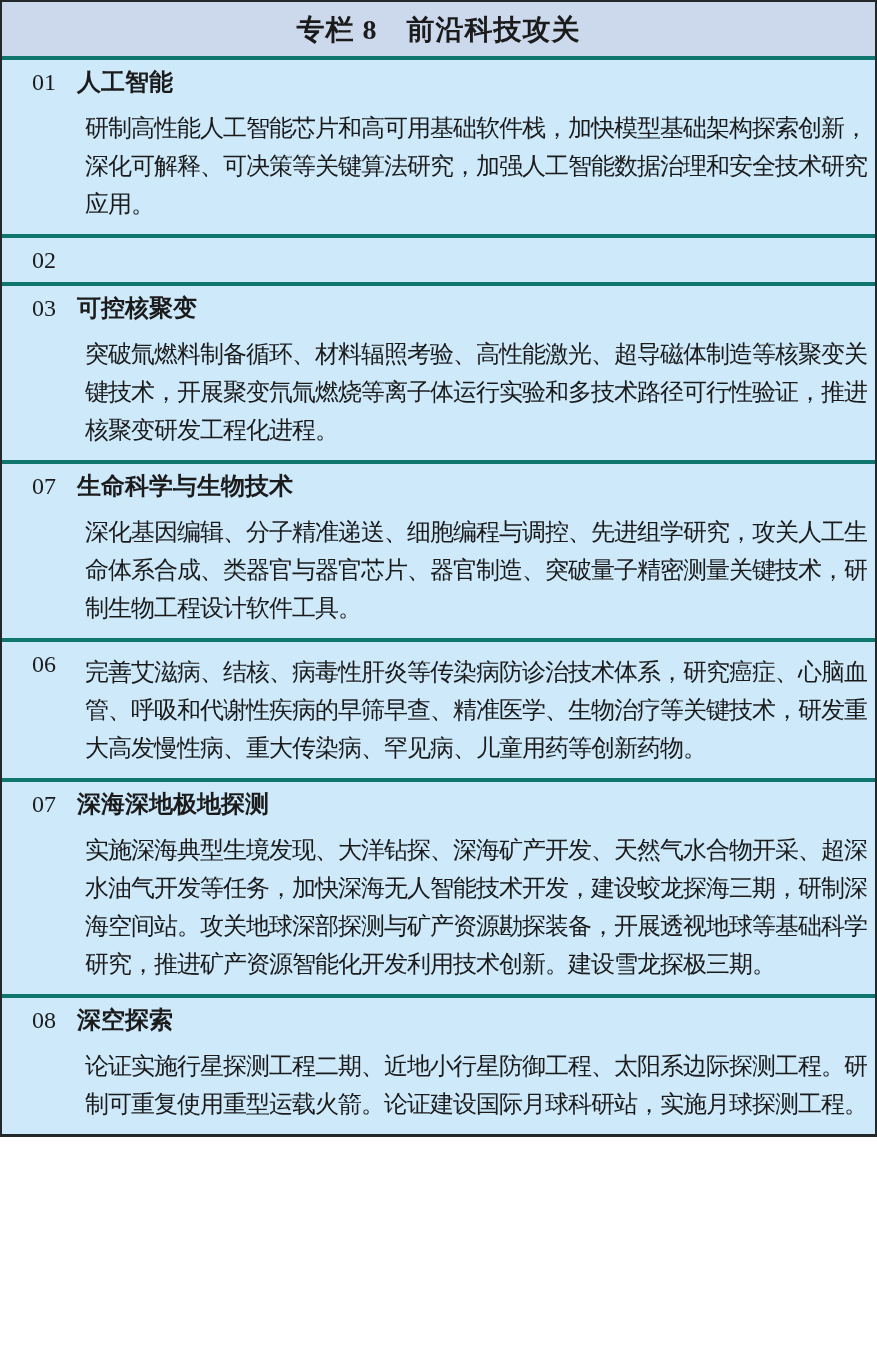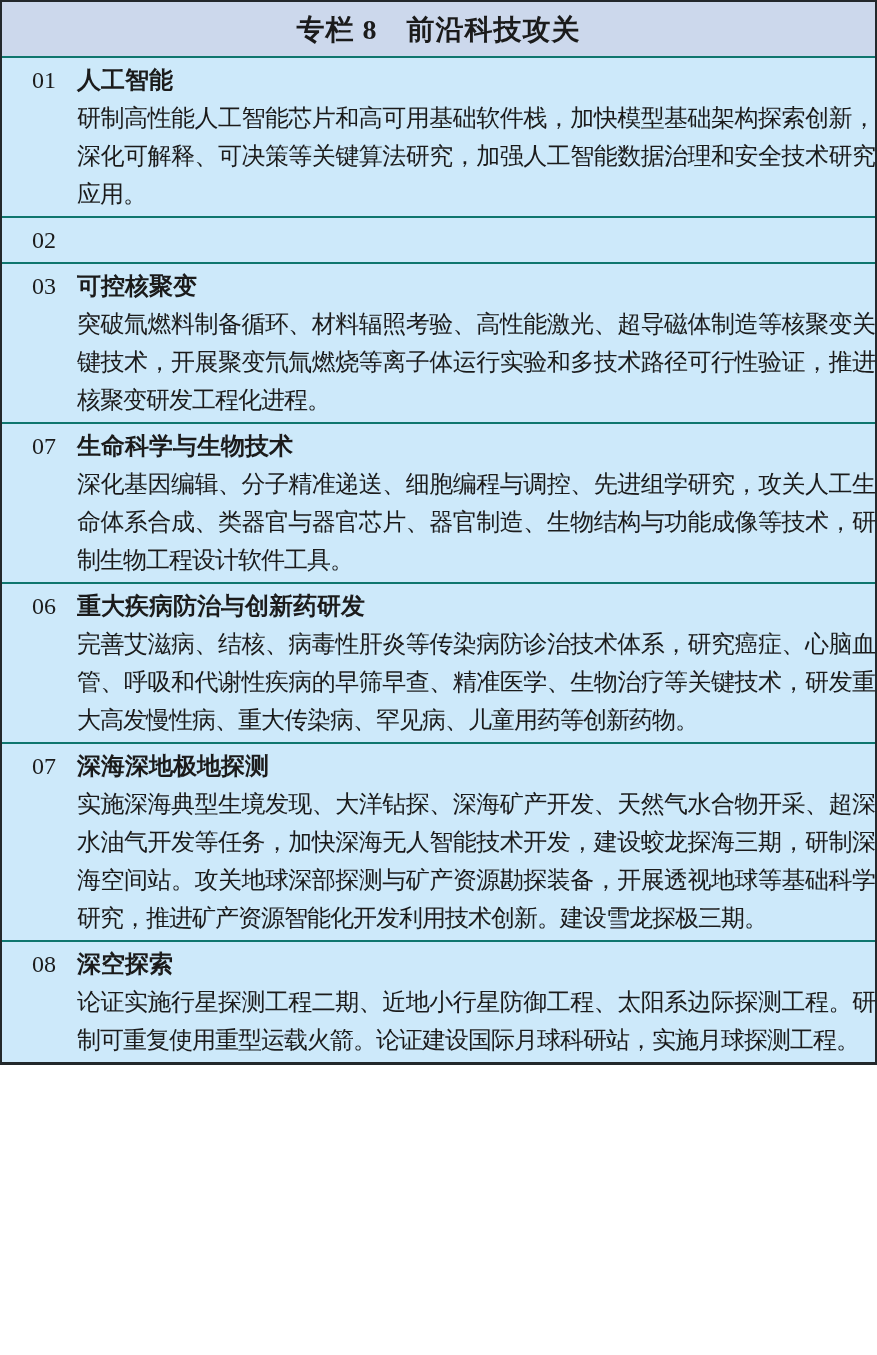--- a/index.html
+++ b/index.html
@@ -22,21 +22,21 @@
     text-align: center;
     padding: 12px 0 11px 0;
     font-size: 28px;
     line-height: 31px;
     font-weight: bold;
     letter-spacing: 1px;
   }
   .section-row {
     display: flex;
     align-items: flex-start;
-    border-top: 2px solid #0f766e;
+    border-top: 4px solid #0f766e;
     padding: 3px 0 3px 0;
   }
   .section-num {
     flex: 0 0 75px;
     box-sizing: border-box;
     padding-left: 30px;
     font-size: 24px;
     line-height: 38px;
     letter-spacing: 0;
   }
@@ -44,21 +44,21 @@
     flex: 1 1 auto;
     box-sizing: border-box;
   }
   .section-heading {
     font-size: 24px;
     line-height: 38px;
     font-weight: bold;
     letter-spacing: 0;
   }
   .section-body {
-    margin: 0;
+    margin: 8px;
     font-size: 24px;
     line-height: 38px;
     letter-spacing: -1px;
     text-align: justify;
     text-justify: inter-ideograph;
   }
 </style>
 </head>
 <body>
 
@@ -83,29 +83,28 @@
     <div class="section-content">
       <div class="section-heading">可控核聚变</div>
       <p class="section-body">突破氚燃料制备循环、材料辐照考验、高性能激光、超导磁体制造等核聚变关键技术，开展聚变氘氚燃烧等离子体运行实验和多技术路径可行性验证，推进核聚变研发工程化进程。</p>
     </div>
   </div>
 
   <div class="section-row">
     <div class="section-num">07</div>
     <div class="section-content">
       <div class="section-heading">生命科学与生物技术</div>
-      <p class="section-body">深化基因编辑、分子精准递送、细胞编程与调控、先进组学研究，攻关人工生命体系合成、类器官与器官芯片、器官制造、生物结构与功能成像等技术，研制生物工程设计软件工具。</p>
+      <p class="section-body">深化基因编辑、分子精准递送、细胞编程与调控、先进组学研究，攻关人工生命体系合成、类器官与器官芯片、器官制造、突破量子精密测量关键技术，研制生物工程设计软件工具。</p>
     </div>
   </div>
 
 
   <div class="section-row">
     <div class="section-num">06</div>
     <div class="section-content">
-      <div class="section-heading">重大疾病防治与创新药研发</div>
       <p class="section-body">完善艾滋病、结核、病毒性肝炎等传染病防诊治技术体系，研究癌症、心脑血管、呼吸和代谢性疾病的早筛早查、精准医学、生物治疗等关键技术，研发重大高发慢性病、重大传染病、罕见病、儿童用药等创新药物。</p>
     </div>
   </div>
 
   <div class="section-row">
     <div class="section-num">07</div>
     <div class="section-content">
       <div class="section-heading">深海深地极地探测</div>
       <p class="section-body">实施深海典型生境发现、大洋钻探、深海矿产开发、天然气水合物开采、超深水油气开发等任务，加快深海无人智能技术开发，建设蛟龙探海三期，研制深海空间站。攻关地球深部探测与矿产资源勘探装备，开展透视地球等基础科学研究，推进矿产资源智能化开发利用技术创新。建设雪龙探极三期。</p>
     </div>

